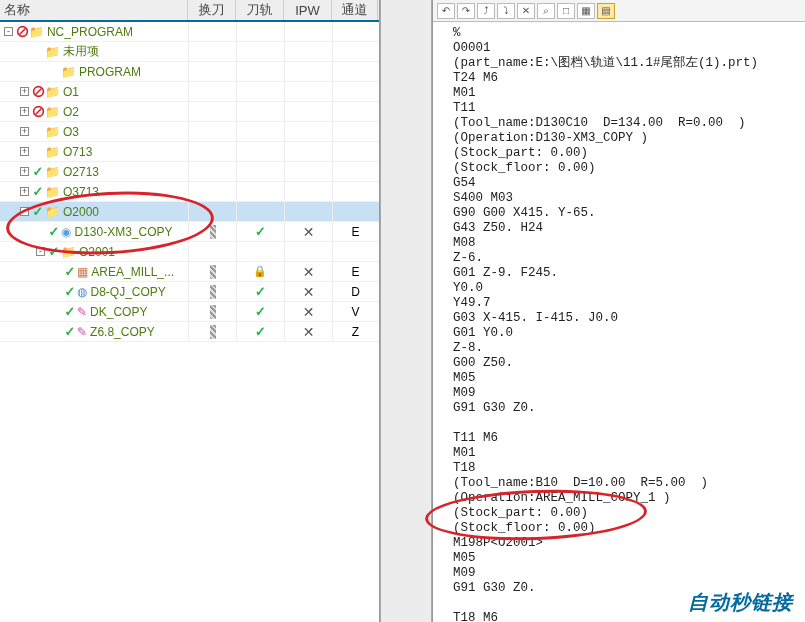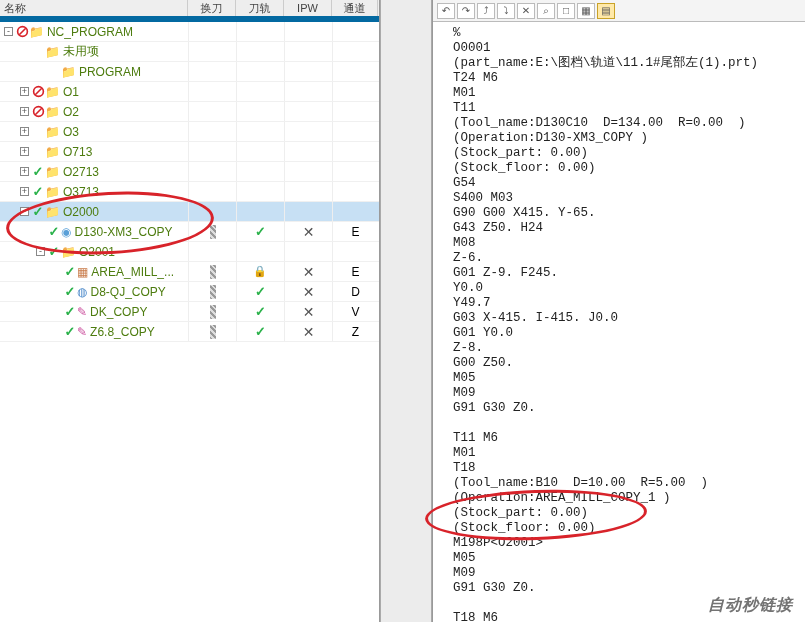--- a/index.html
+++ b/index.html
@@ -23,24 +23,24 @@
     width: 380px;
     background: #fff;
     border-right: 1px solid #999;
     display: flex;
     flex-direction: column;
     position: relative;
   }
   .tree-header {
     display: flex;
     background: #eee;
-    border-bottom: 6px solid #0369a1;
+    border-bottom: 2px solid #0369a1;
     height: 22px;
     align-items: center;
-    font-size: 11px;
+    font-size: 13px;
     color: #444;
   }
   .tree-header > div {
     border-right: 1px solid #ccc;
     padding: 0 4px;
     height: 100%;
     display: flex;
     align-items: center;
   }
   .col-name { width: 188px; }
@@ -137,24 +137,24 @@
     position:absolute;
     border:3px solid #d8232a;
     border-radius:50%;
     pointer-events:none;
   }
   
   .watermark {
     position:absolute;
     right:12px;
     bottom:6px;
-    font-size:16px;
+    font-size:20px;
     font-weight:800;
     font-style:italic;
-    color:#737373;
+    color:#0369a1;
     letter-spacing:1px;
     pointer-events:none;
   }
   
   .splitter {
     width:52px;
     background:#ececec;
     border-left:1px solid #aaa;
     border-right:1px solid #aaa;
   }

